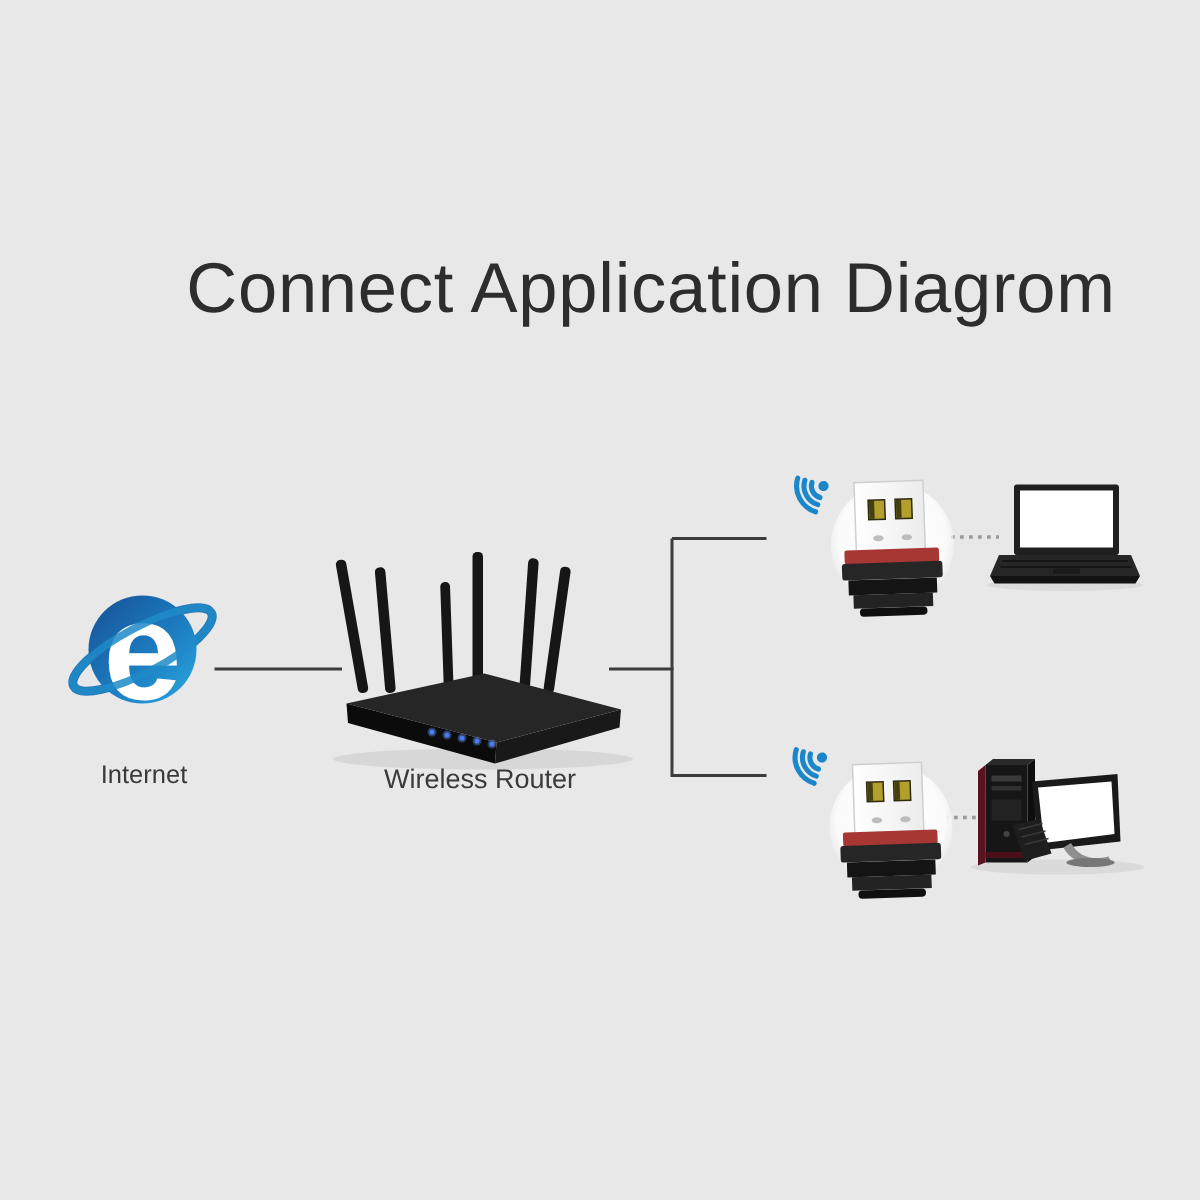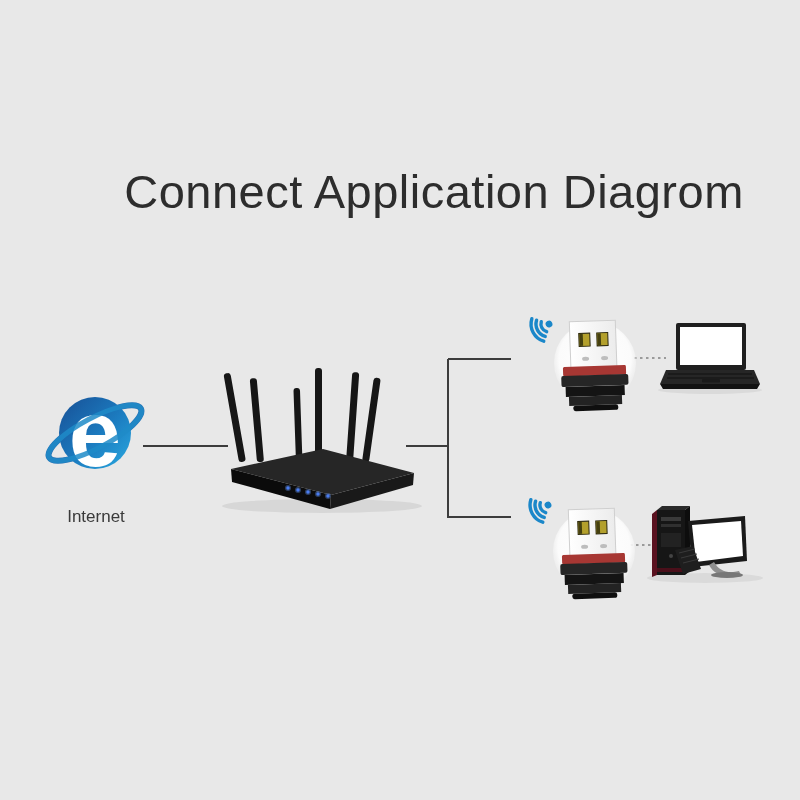--- a/index.html
+++ b/index.html
@@ -170,14 +170,15 @@
       <polygon points="675,550 693,546 701,569 683,574" fill="#1e1e1e"></polygon>
       <g stroke="#3a3a3a" stroke-width="1">
         <line x1="679" y1="553" x2="695" y2="549"></line>
         <line x1="681" y1="558" x2="697" y2="554"></line>
         <line x1="683" y1="563" x2="699" y2="559"></line>
       </g>
     </g>
   </svg>
 
   <div class="node-label label-internet">Internet</div>
+  <div class="node-label label-router">Wireless Router</div>
 
 </div>
 
 </body></html>

